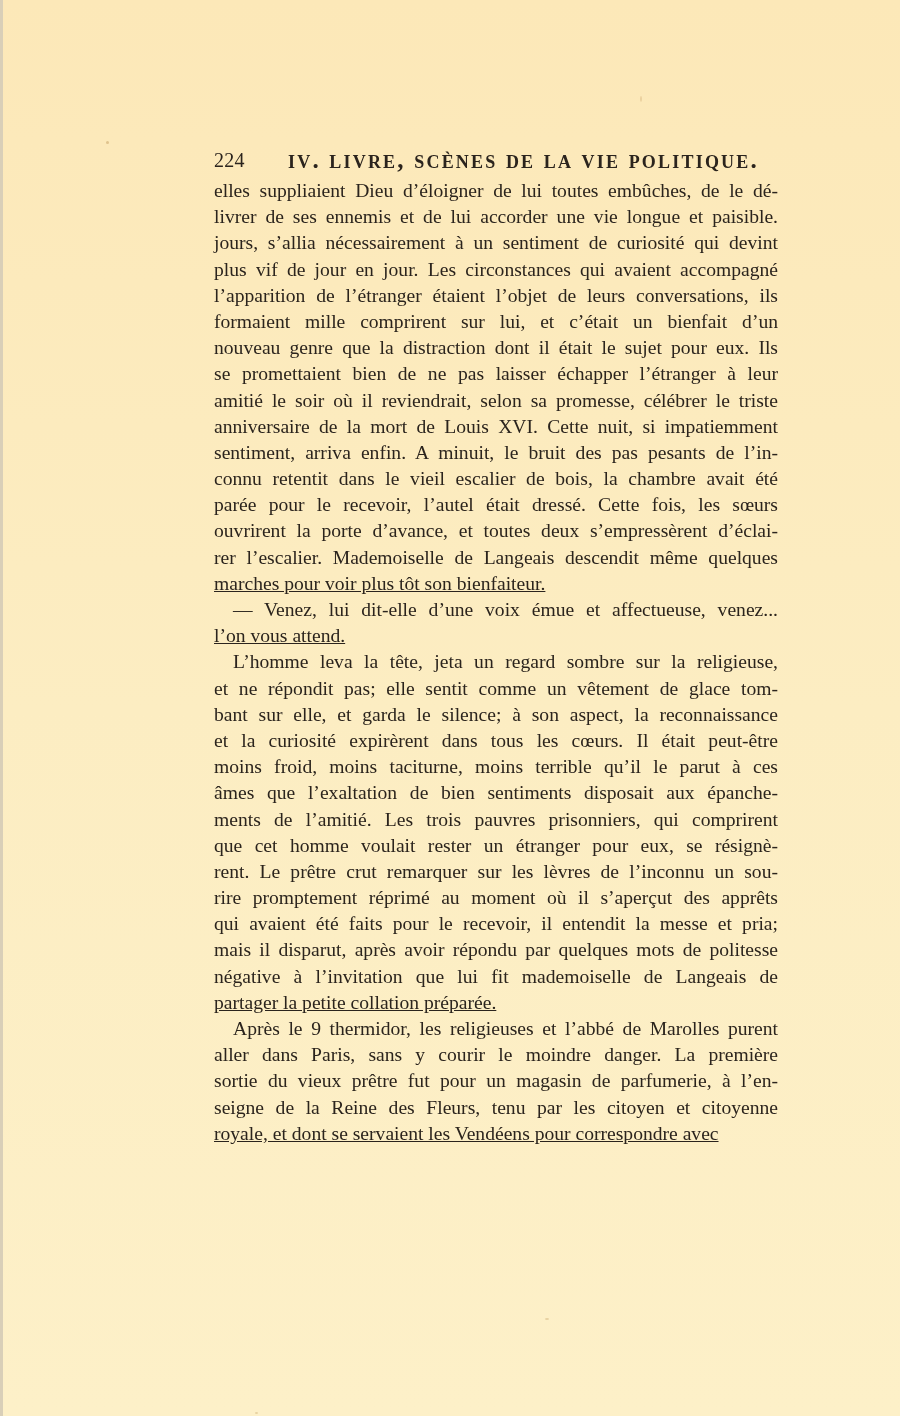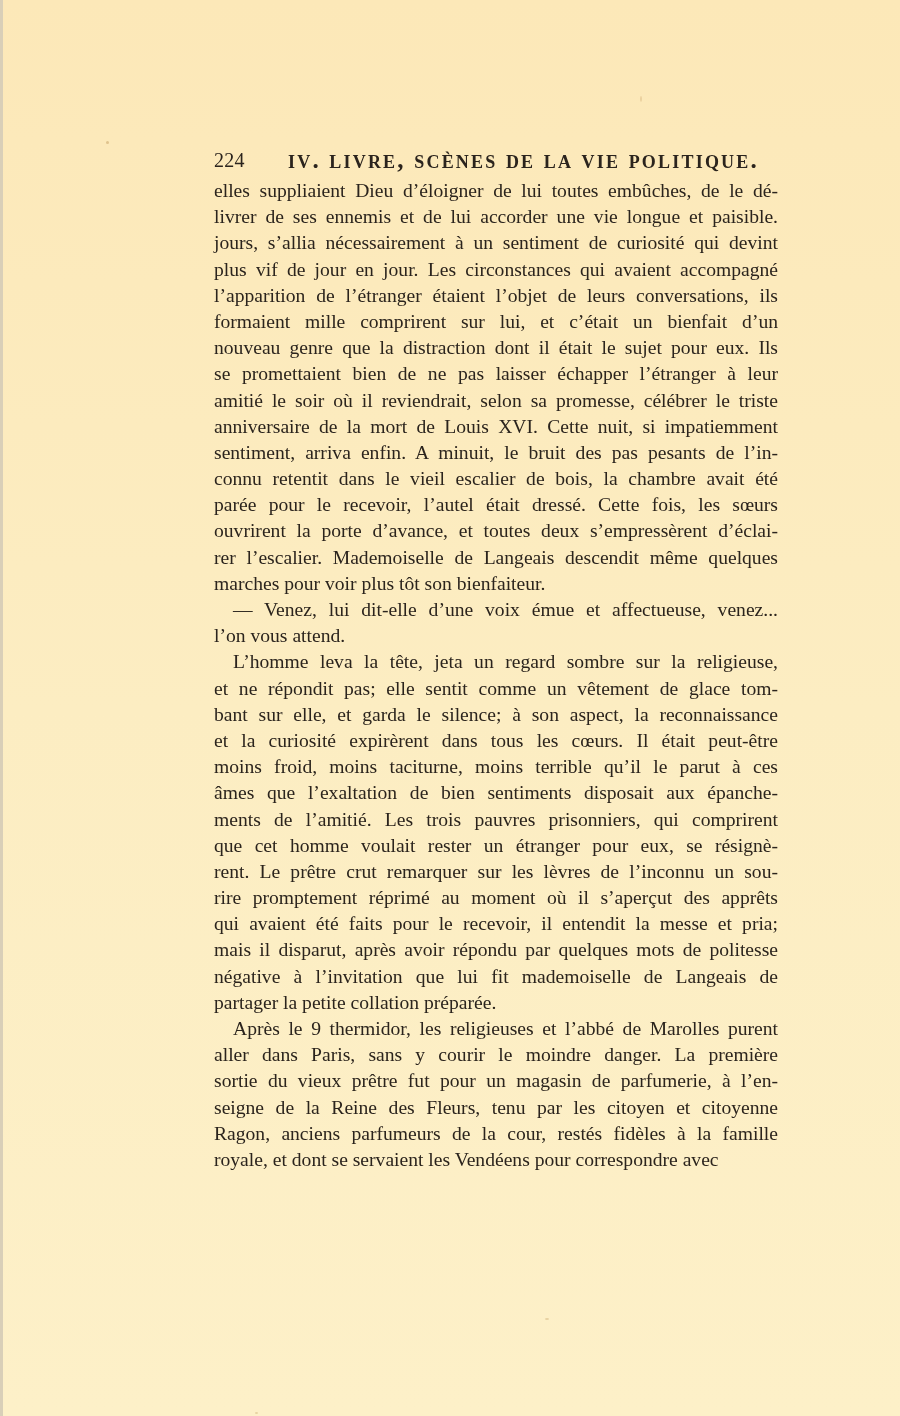--- a/index.html
+++ b/index.html
@@ -53,20 +53,21 @@
       font-size: 19.6px;
       line-height: 26.2px;
       height: 26.2px;
       text-align: justify;
       text-align-last: justify;
       white-space: nowrap;
       overflow: visible;
     }
     .line.last {
       text-align-last: left;
+      text-decoration: underline;
     }
     .line.indent {
       padding-left: 19px;
     }
     .speck {
       position: absolute;
       border-radius: 50%;
       background: #c9a46a;
       opacity: 0.55;
     }
@@ -124,17 +125,16 @@
         <span class="line">qui avaient été faits pour le recevoir, il entendit la messe et pria;</span>
         <span class="line">mais il disparut, après avoir répondu par quelques mots de politesse</span>
         <span class="line">négative à l’invitation que lui fit mademoiselle de Langeais de</span>
         <span class="line last">partager la petite collation préparée.</span>
       </div>
       <div class="paragraph">
         <span class="line indent">Après le 9 thermidor, les religieuses et l’abbé de Marolles purent</span>
         <span class="line">aller dans Paris, sans y courir le moindre danger. La première</span>
         <span class="line">sortie du vieux prêtre fut pour un magasin de parfumerie, à l’en-</span>
         <span class="line">seigne de la Reine des Fleurs, tenu par les citoyen et citoyenne</span>
-        <span class="line">Ragon, anciens parfumeurs de la cour, restés fidèles à la famille</span>
         <span class="line last">royale, et dont se servaient les Vendéens pour correspondre avec</span>
       </div>
     </div>
 </div>
 
 </body></html>

